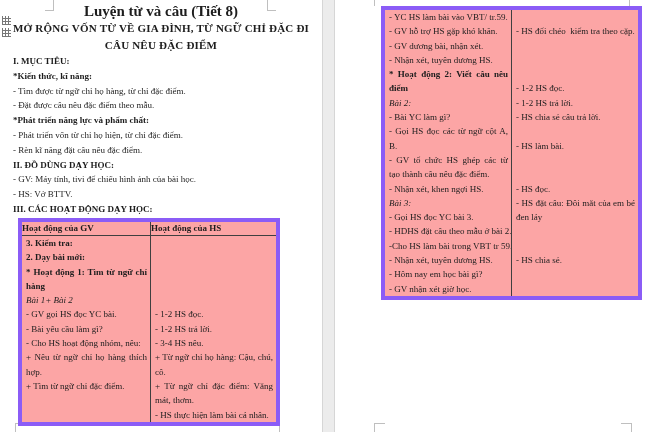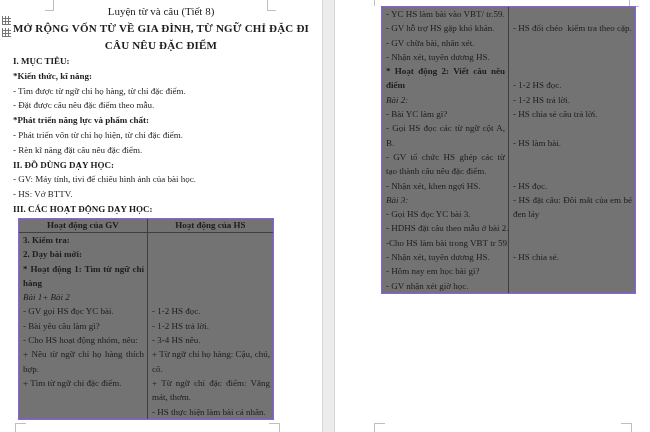--- a/index.html
+++ b/index.html
@@ -15,32 +15,32 @@
   #page2{left:334px;width:316px;border-left:1px solid #d6d6d6;}
 
   
   .line{white-space:pre;overflow:hidden;}
   .bold{font-weight:bold;}
   .italic{font-style:italic;}
   .just{white-space:normal;text-align:justify;text-align-last:justify;}
 
   
   #p1-titles{position:absolute;top:3px;left:13px;width:296px;text-align:center;}
-  #p1-titles .t-sub{font-size:11px;font-weight:normal;line-height:17px;height:17px;}
+  #p1-titles .t-sub{font-size:15px;font-weight:bold;line-height:17px;height:17px;}
   #p1-titles .t-main{font-size:11px;font-weight:bold;line-height:17px;height:17px;letter-spacing:.2px;}
 
   
   #p1-lines{position:absolute;top:54px;left:13px;width:300px;font-size:9px;}
   #p1-lines .line{line-height:14.8px;height:14.8px;}
 
   
-  .dtable{position:absolute;border:1px solid #8b5cf6;background:#737373;font-size:9px;}
+  .dtable{position:absolute;border:4px solid #8b5cf6;background:#fca5a5;font-size:9px;}
   #t1{left:18px;top:218px;width:254px;}
   .thead{display:flex;height:13px;border-bottom:1px solid #3f3f3f;font-weight:bold;}
-  .thead .hc{line-height:12px;text-align:center;box-sizing:border-box;}
+  .thead .hc{line-height:12px;box-sizing:border-box;}
   .thead .gvh{width:129px;border-right:1px solid #3f3f3f;}
   .thead .hsh{flex:1;}
   .trow{display:flex;height:14.3px;}
   .trow .cell{line-height:14.3px;box-sizing:border-box;padding:0 3px 0 4px;overflow:hidden;}
   .trow .gv{width:129px;border-right:1px solid #3f3f3f;}
   .trow .hs{flex:1;}
   #t2{left:46px;top:6px;width:253px;}
   #t2 .trow .gv{width:127px;}
 
   
@@ -171,21 +171,21 @@
       <div id="t2-body">
           <div class="trow">
             <div class="cell gv line">- YC HS làm bài vào VBT/ tr.59.</div>
             <div class="cell hs line"></div>
           </div>
           <div class="trow">
             <div class="cell gv line">- GV hỗ trợ HS gặp khó khăn.</div>
             <div class="cell hs line">- HS đổi chéo  kiểm tra theo cặp.</div>
           </div>
           <div class="trow">
-            <div class="cell gv line">- GV chữa bài, nhân xét.</div>
+            <div class="cell gv line">- GV dương bài, nhận xét.</div>
             <div class="cell hs line"></div>
           </div>
           <div class="trow">
             <div class="cell gv line">- Nhận xét, tuyên dương HS.</div>
             <div class="cell hs line"></div>
           </div>
           <div class="trow">
             <div class="cell gv line bold just">* Hoạt động 2: Viết câu nêu đặc</div>
             <div class="cell hs line"></div>
           </div>

